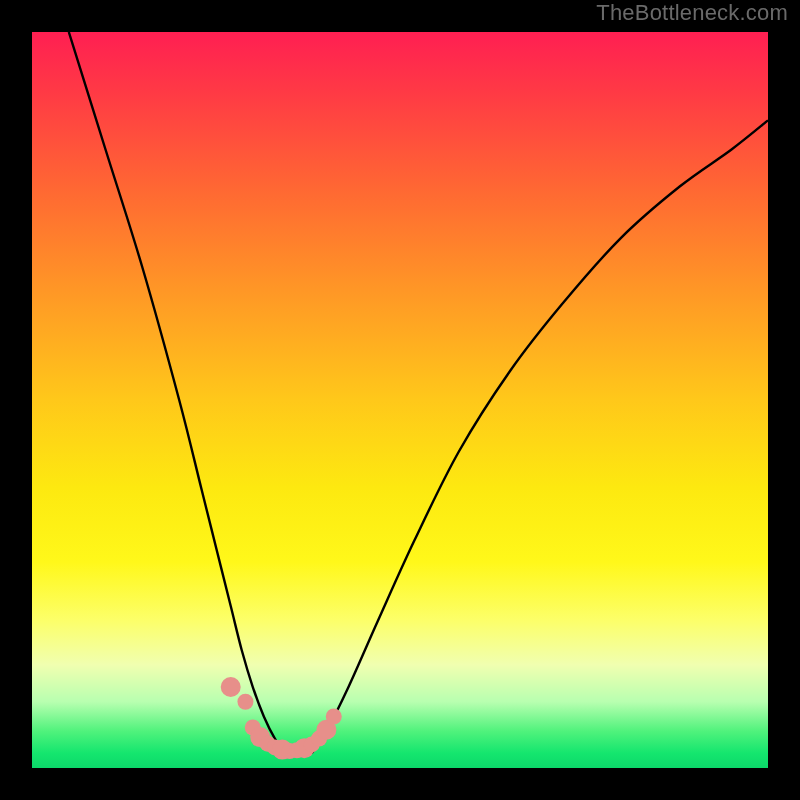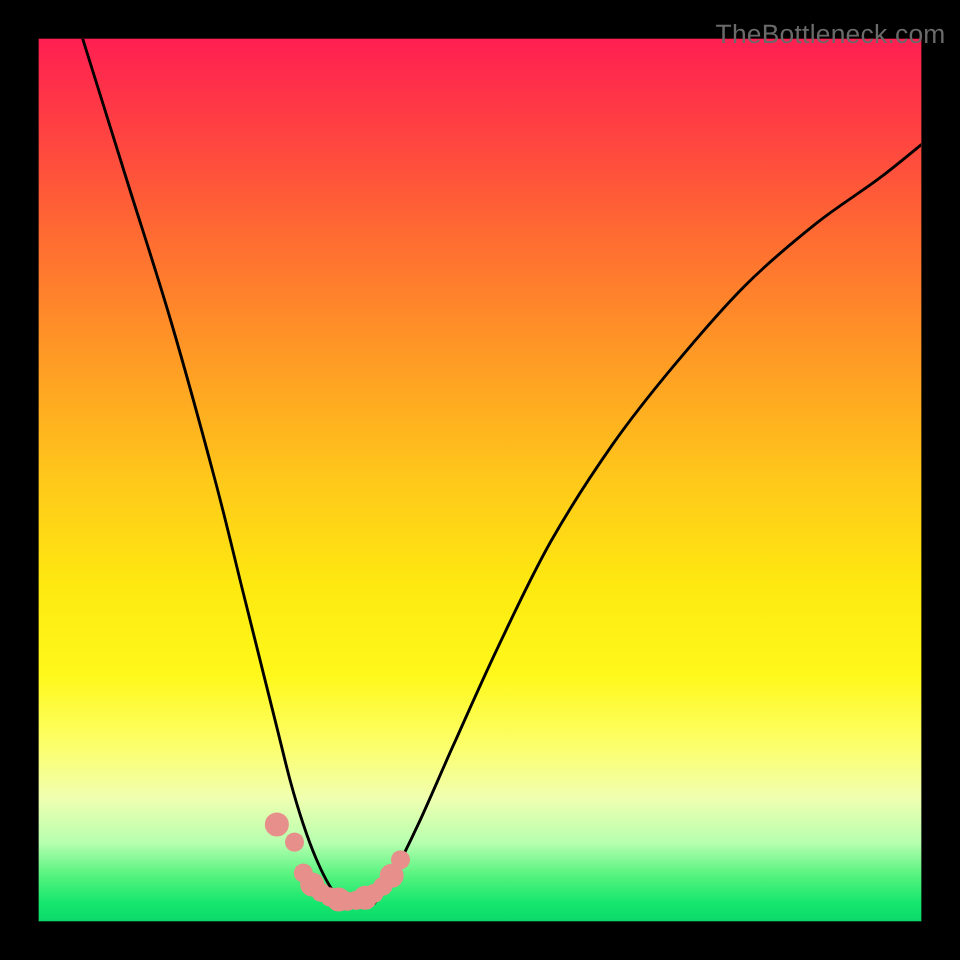--- a/index.html
+++ b/index.html
@@ -42,21 +42,21 @@
       #fcff6a 80%,
       #f0ffb0 86%,
       #b8ffb0 91%,
       #50f27c 95%,
       #14e66e 98%,
       #0cd86a 100%
     );
   }
   .watermark {
     position: absolute;
-    top: 16px;
+    top: 0;
     right: 12px;
     color: #6a6a6a;
     font-size: 22px;
     font-weight: 500;
     letter-spacing: 0.2px;
     user-select: none;
   }
   svg.curves {
     position: absolute;
     left: 0; top: 0;

